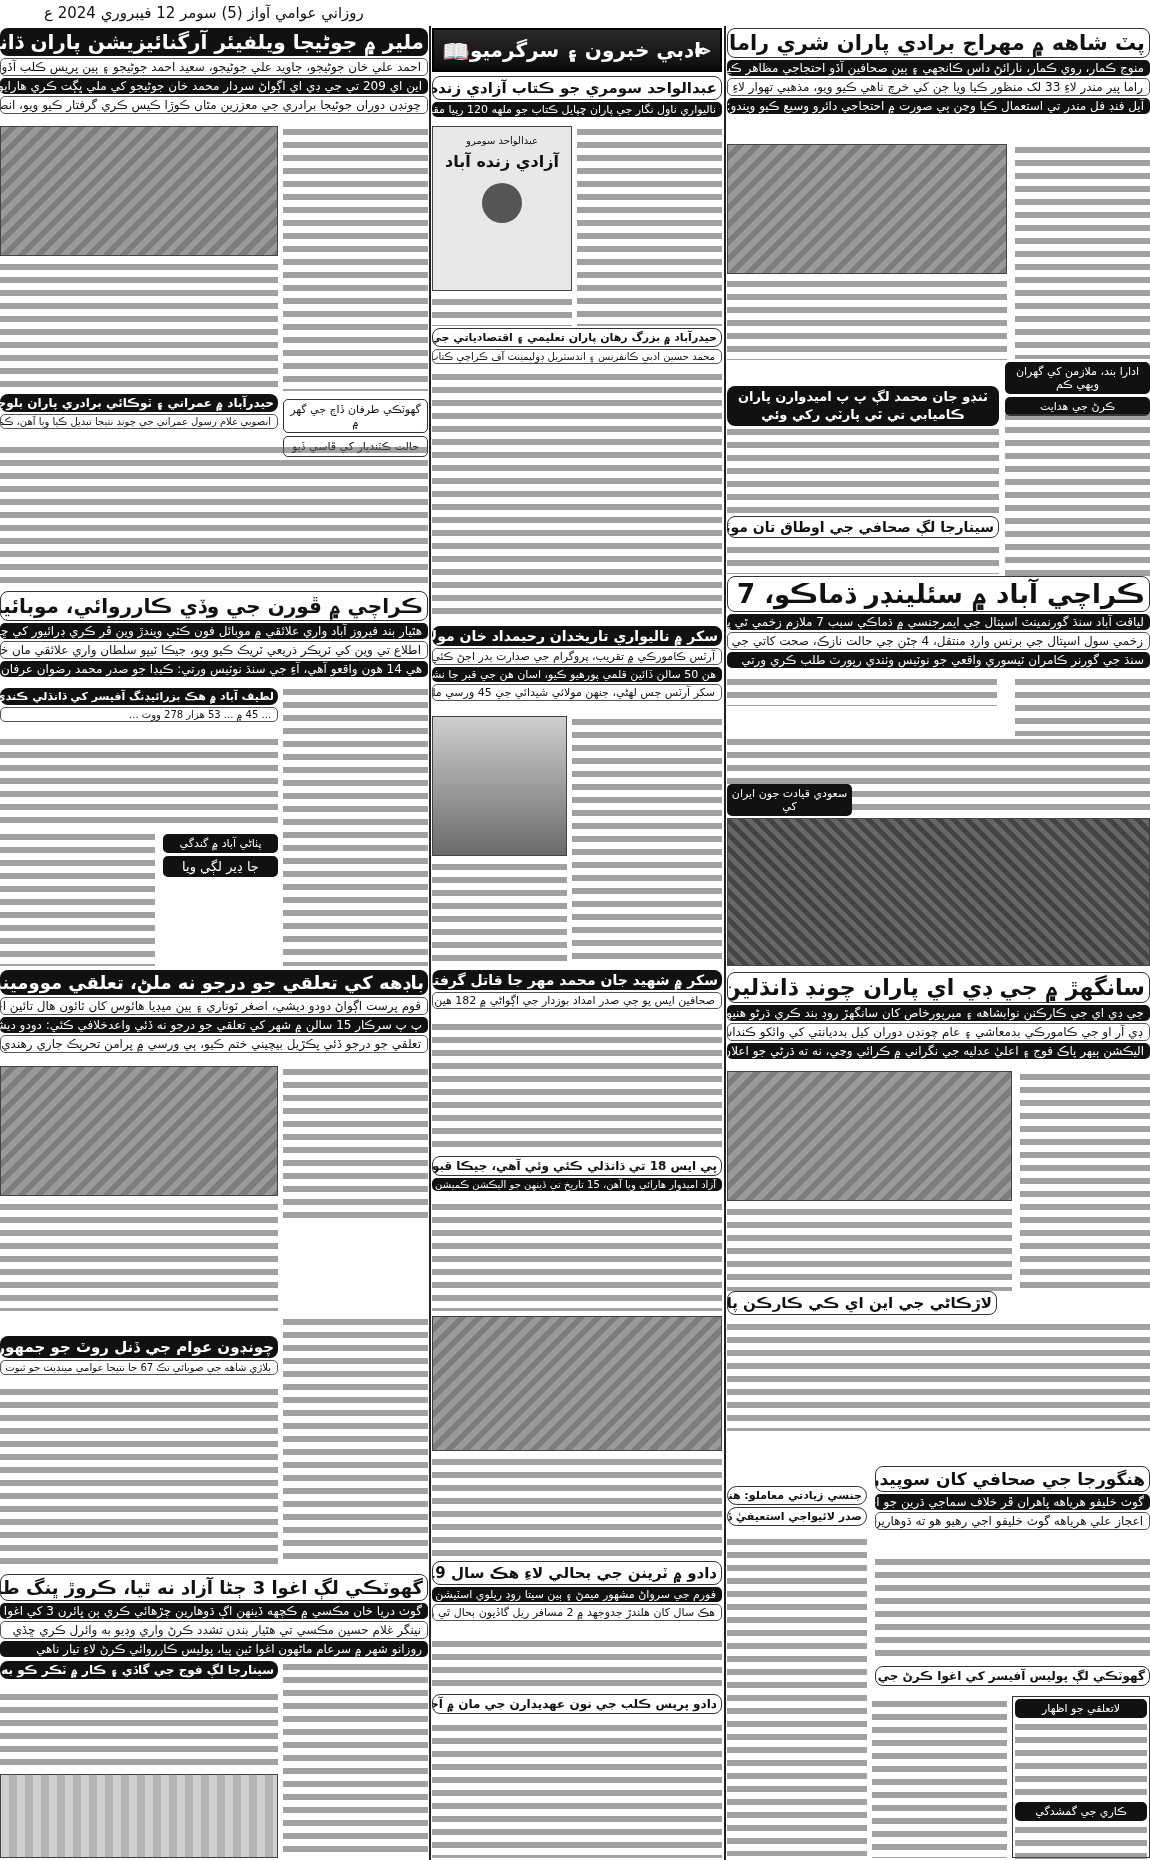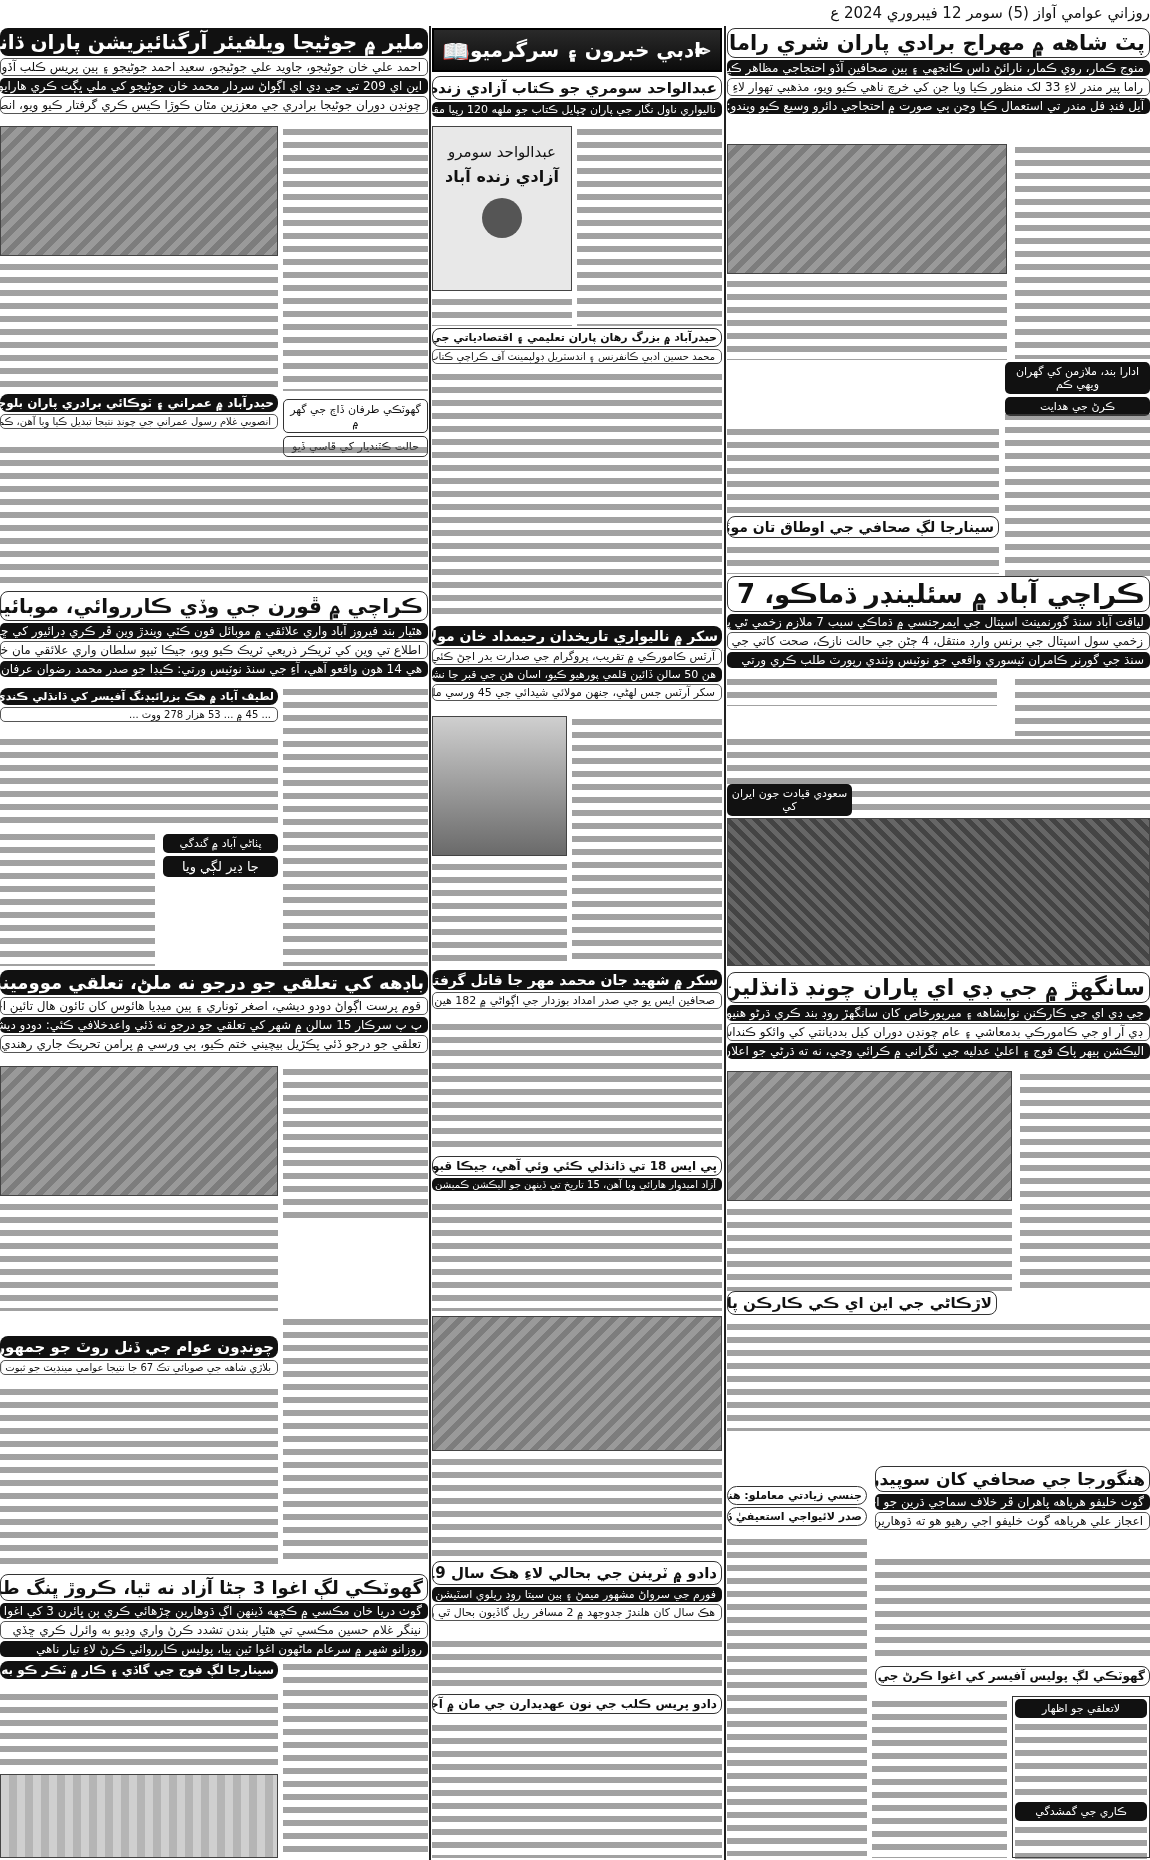--- a/index.html
+++ b/index.html
@@ -1,18 +1,18 @@
 <!DOCTYPE html>
 <html><head>
 <meta charset="utf-8">
 <style>
   * { box-sizing: border-box; margin: 0; padding: 0; }
   body { width: 1150px; height: 1860px; background: #fff; font-family: "DejaVu Sans", sans-serif; color: #111; overflow: hidden; position: relative; }
   .page { position: absolute; left: 0; top: 0; width: 1150px; height: 1860px; }
-  .masthead { position: absolute; left: 0; top: 0; width: 1150px; height: 26px; text-align: right; font-size: 15px; line-height: 26px; direction: rtl; padding-left: 44px; }
+  .masthead { position: absolute; left: 0; top: 0; width: 1150px; height: 26px; text-align: left; font-size: 15px; line-height: 26px; direction: rtl; padding-left: 44px; }
   .col { position: absolute; top: 26px; direction: rtl; }
   .colL { left: 0; width: 428px; }
   .colM { left: 432px; width: 290px; }
   .colR { left: 727px; width: 423px; }
   .blk { position: absolute; left: 0; right: 0; }
   .hl-white { border: 1.5px solid #333; border-radius: 8px; background: #fff; text-align: center; font-weight: bold; padding: 2px 4px; white-space: nowrap; overflow: hidden; }
   .hl-black { background: #111; color: #fff; border-radius: 8px; text-align: center; font-weight: bold; padding: 2px 4px; white-space: nowrap; overflow: hidden; }
   .sub-black { background: #111; color: #fff; border-radius: 5px; font-size: 12px; padding: 1px 6px; white-space: nowrap; overflow: hidden; margin-top: 2px; }
   .sub-white { background: #fff; color: #111; border: 1px solid #555; border-radius: 5px; font-size: 12px; padding: 1px 6px; white-space: nowrap; overflow: hidden; margin-top: 2px; }
   .photo { position: absolute; background: repeating-linear-gradient(135deg,#9a9a9a 0 6px,#7d7d7d 6px 12px); border: 1px solid #444; }
@@ -46,20 +46,23 @@
     <div class="txt txtfill" style="top:118px; right:0; width:135px; height:215px"></div>
     <div class="photo" style="top:118px; left:0; width:280px; height:130px"></div>
     <div class="txt txtfill" style="top:252px; left:0; width:280px; height:82px"></div>
 
     <div class="blk" style="top:333px; right:0; left:auto; width:145px">
       <div class="stack-black" style="font-size:11px">ادارا بند، ملازمن کي گهران ويهي ڪم</div>
       <div class="stack-black" style="font-size:11px">ڪرڻ جي هدايت</div>
     </div>
     <div class="txt txtfill" style="top:385px; right:0; width:145px; height:170px"></div>
 
+    <div class="blk" style="top:360px; left:0; right:auto; width:272px">
+      <div class="hl-black" style="font-size:13px; white-space:normal; line-height:18px">ٽنڊو جان محمد لڳ پ پ اميدوارن پاران ڪاميابي تي ٿي پارٽي رکي وئي</div>
+    </div>
     <div class="txt txtfill" style="top:400px; left:0; width:272px; height:88px"></div>
 
     <div class="blk" style="top:490px; left:0; right:auto; width:272px">
       <div class="hl-black" style="font-size:14px; background:#fff; color:#111; border:1.5px solid #333">سينارجا لڳ صحافي جي اوطاق تان موٽر چوري</div>
     </div>
     <div class="txt txtfill" style="top:518px; left:0; width:272px; height:30px"></div>
 
     <div class="blk" style="top:550px">
       <div class="hl-white" style="font-size:26px">ڪراچي آباد ۾ سئلينڊر ڌماڪو، 7 ڄڻا زخمي</div>
       <div class="sub-black">لياقت آباد سنڌ گورنمينٽ اسپتال جي ايمرجنسي ۾ ڌماڪي سبب 7 ملازم زخمي ٿي پيا</div>
@@ -122,21 +125,21 @@
       <span style="position:absolute; right:8px; top:2px; font-size:22px">✒</span>
       <span>ادبي خبرون ۽ سرگرميون</span>
       <span style="position:absolute; left:8px; top:2px; font-size:22px">📖</span>
     </div>
 
     <div class="blk" style="top:50px">
       <div class="hl-white" style="font-size:15px">عبدالواحد سومري جو ڪتاب آزادي زنده آباد ڇپجي پڌرو</div>
       <div class="sub-black" style="font-size:11px">ناليواري ناول نگار جي پاران ڇپايل ڪتاب جو ملهه 120 رپيا مقرر</div>
     </div>
     <div class="photo light" style="top:100px; left:0; width:140px; height:165px; background:#e8e8e8">
-      <div style="text-align:center; font-size:15px; margin-top:16px">عبدالواحد سومرو</div>
+      <div style="text-align:center; font-size:10px; margin-top:8px">عبدالواحد سومرو</div>
       <div style="text-align:center; font-size:16px; font-weight:bold; margin-top:6px">آزادي زنده آباد</div>
       <div style="width:40px; height:40px; border-radius:50%; background:#555; margin:12px auto 0"></div>
     </div>
     <div class="txt txtfill" style="top:100px; right:0; width:145px; height:200px"></div>
     <div class="txt txtfill" style="top:270px; left:0; width:140px; height:30px"></div>
 
     <div class="blk" style="top:302px">
       <div class="hl-white" style="font-size:11px">حيدرآباد ۾ بزرگ رهان پاران تعليمي ۽ اقتصادياتي جي ماهرجي سالگره تقريب</div>
       <div class="sub-white" style="font-size:10px">محمد حسين ادبي ڪانفرنس ۽ اندسٽريل ڊولپمينٽ آف ڪراچي ڪتاب جي پڌرائي ٿي</div>
     </div>

